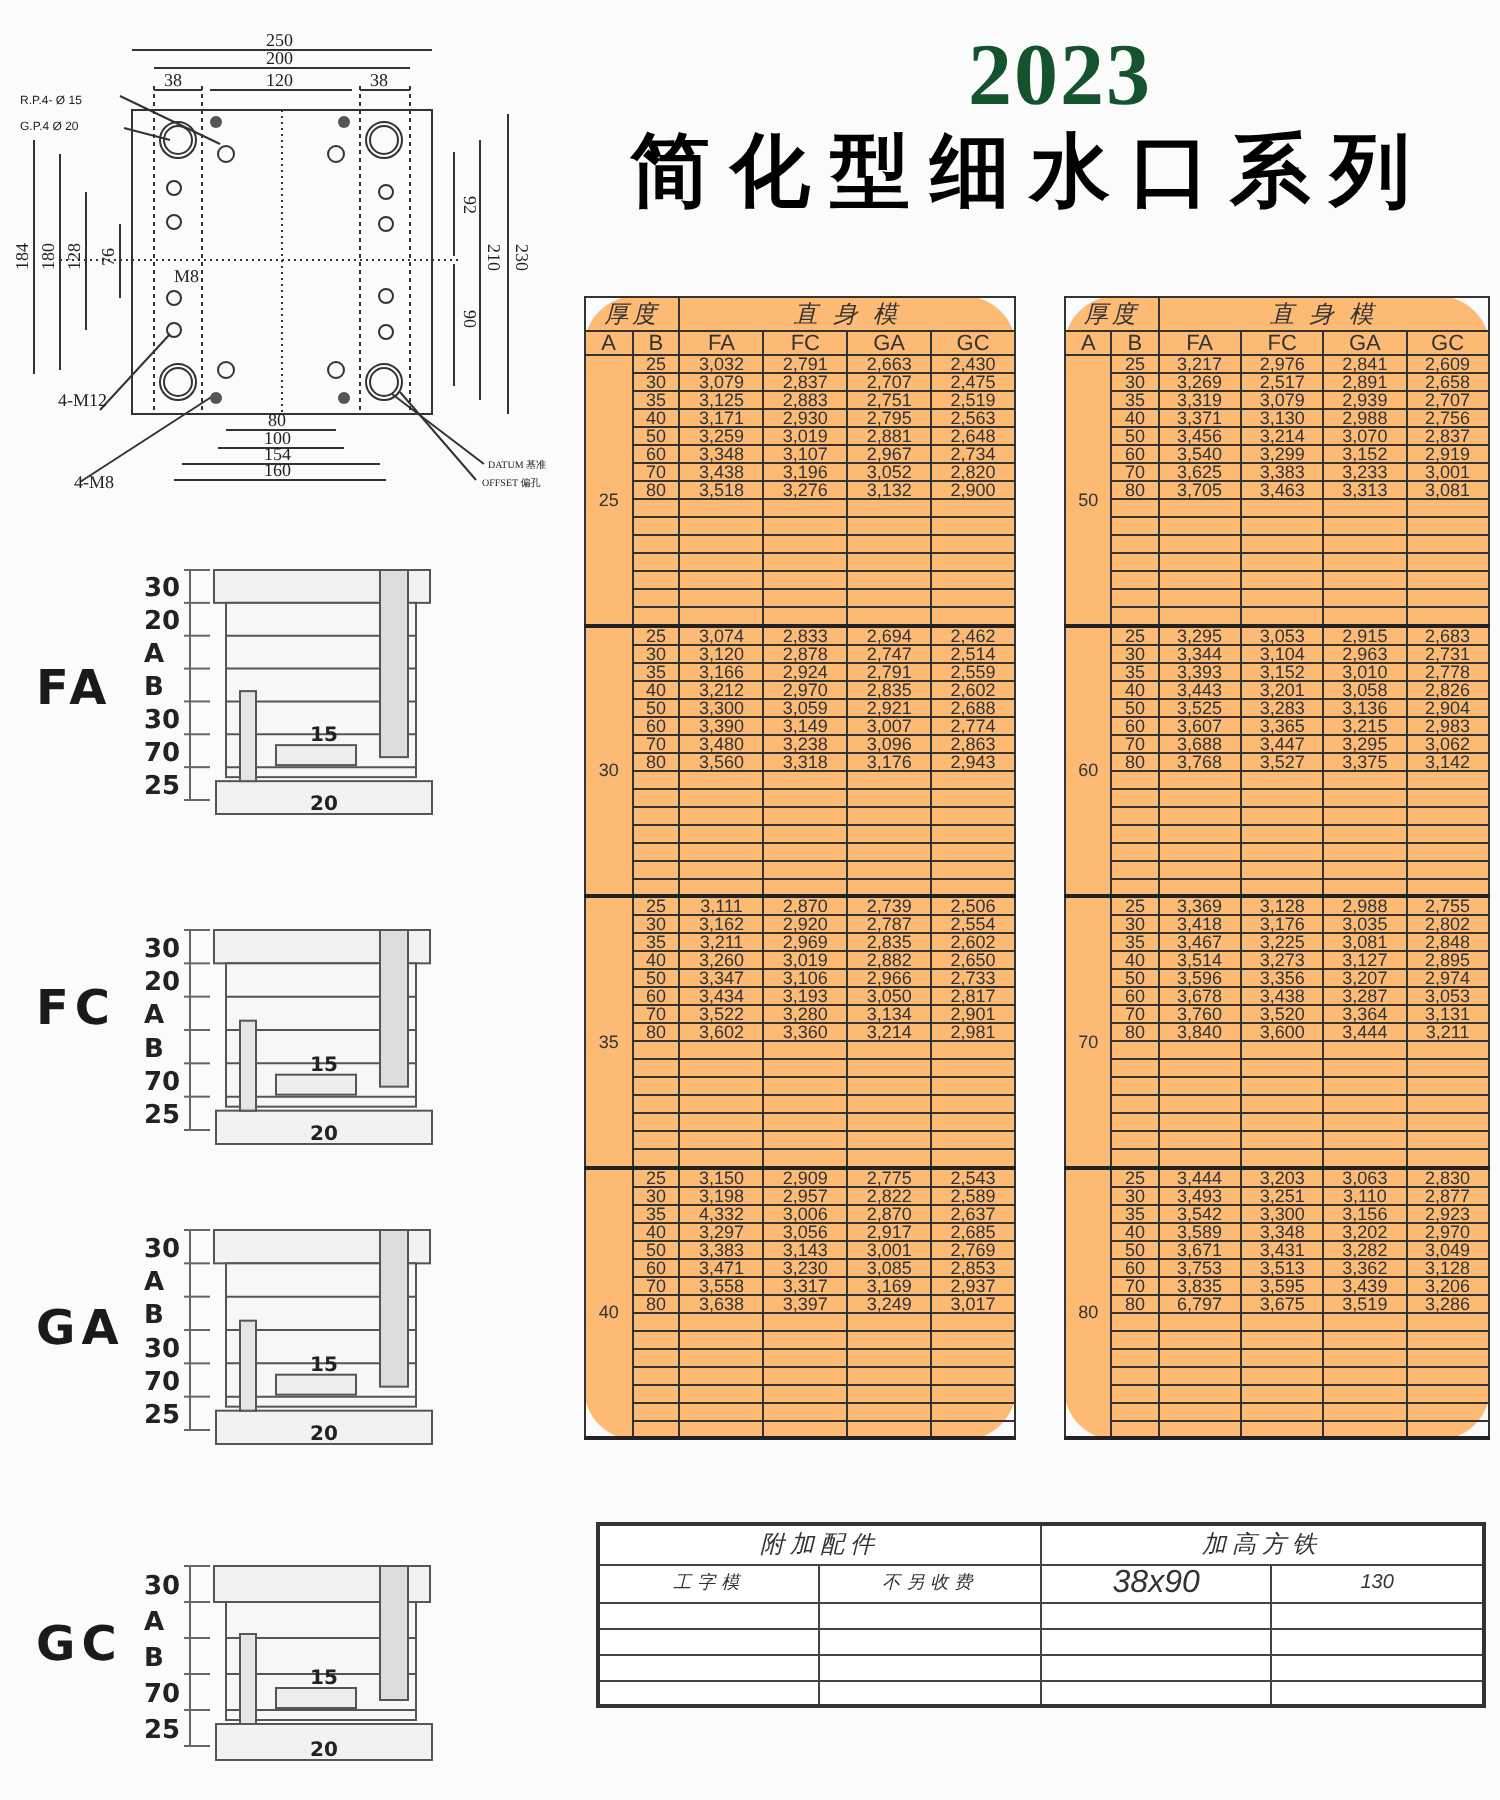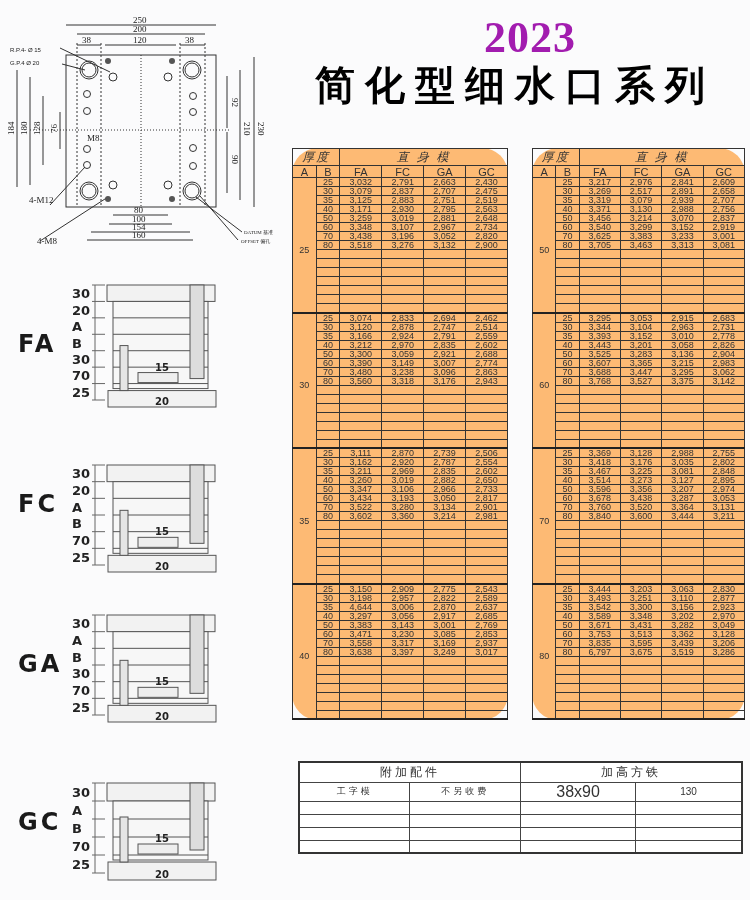--- a/index.html
+++ b/index.html
@@ -1,36 +1,36 @@
 <!DOCTYPE html>
 <html><head>
 <meta charset="utf-8">
 <style>
   * { box-sizing: border-box; margin: 0; padding: 0; }
   html, body { width: 750px; height: 900px; background: #fbfbfc; overflow: hidden; }
   body { position: relative; font-family: "Liberation Sans", sans-serif; color: #222; }
 
   .title-year { position: absolute; left: 420px; top: 12px; width: 220px; text-align: center;
-    font-family: "Liberation Serif", serif; font-weight: bold; font-size: 44px; color: #a21caf; letter-spacing: 1px; }
+    font-family: "Liberation Serif", serif; font-weight: bold; font-size: 44px; color: #14532d; letter-spacing: 1px; }
   .title-cn { position: absolute; left: 300px; top: 58px; width: 430px; text-align: center;
     font-family: "DejaVu Sans", sans-serif; font-weight: bold; font-size: 40px; letter-spacing: 10px; color: #000000; }
 
   .plan { position: absolute; left: 0; top: 0; width: 280px; height: 250px; }
 
   .section-label { position: absolute; font-family: "DejaVu Sans", sans-serif; font-weight: bold; font-size: 24px; color: #1a1a1a; letter-spacing: 3px; }
   .side { position: absolute; left: 0; width: 230px; }
 
   .data-table { position: absolute; border-collapse: collapse; font-size: 9px; table-layout: fixed; background: #fdba74; border-radius: 26px; }
   .data-table td, .data-table th { border: 1px solid #333; text-align: center; padding: 0; line-height: 8px; height: 9px; font-weight: normal; color: #333; }
   .data-table .hdr1 th { height: 17px; font-size: 12px; font-family: "DejaVu Serif", serif; font-style: italic; letter-spacing: 2px; }
   .data-table .hdr2 th { height: 12px; font-size: 11px; }
   .data-table .a-cell { vertical-align: bottom; padding-bottom: 2px; font-size: 9px; border-bottom: 2px solid #222; }
   .data-table tr.block-end td { border-bottom: 2px solid #222; }
 
-  .acc-table { position: absolute; left: 298px; top: 761px; width: 445px; border-collapse: collapse; font-size: 10px; table-layout: fixed; background: #fff; border: 2px solid #333; }
+  .acc-table { position: absolute; left: 298px; top: 761px; width: 445px; border-collapse: collapse; font-size: 10px; table-layout: fixed; background: #fff; border: 2px solid #333; font-style: italic; }
   .acc-table td { border: 1px solid #444; text-align: center; height: 13px; color: #333; }
   .acc-table .h td { height: 20px; font-size: 12px; letter-spacing: 3px; font-family: "DejaVu Serif", serif; }
   .acc-table .sub td { font-size: 9px; letter-spacing: 3px; }
 </style>
 </head>
 <body>
 
 <div class="title-year">2023</div>
 <div class="title-cn">简化型细水口系列</div>
 
@@ -607,21 +607,21 @@
       </tr>
       <tr>
         <td>30</td>
         <td>3,198</td>
         <td>2,957</td>
         <td>2,822</td>
         <td>2,589</td>
       </tr>
       <tr>
         <td>35</td>
-        <td>4,644</td>
+        <td>4,332</td>
         <td>3,006</td>
         <td>2,870</td>
         <td>2,637</td>
       </tr>
       <tr>
         <td>40</td>
         <td>3,297</td>
         <td>3,056</td>
         <td>2,917</td>
         <td>2,685</td>

